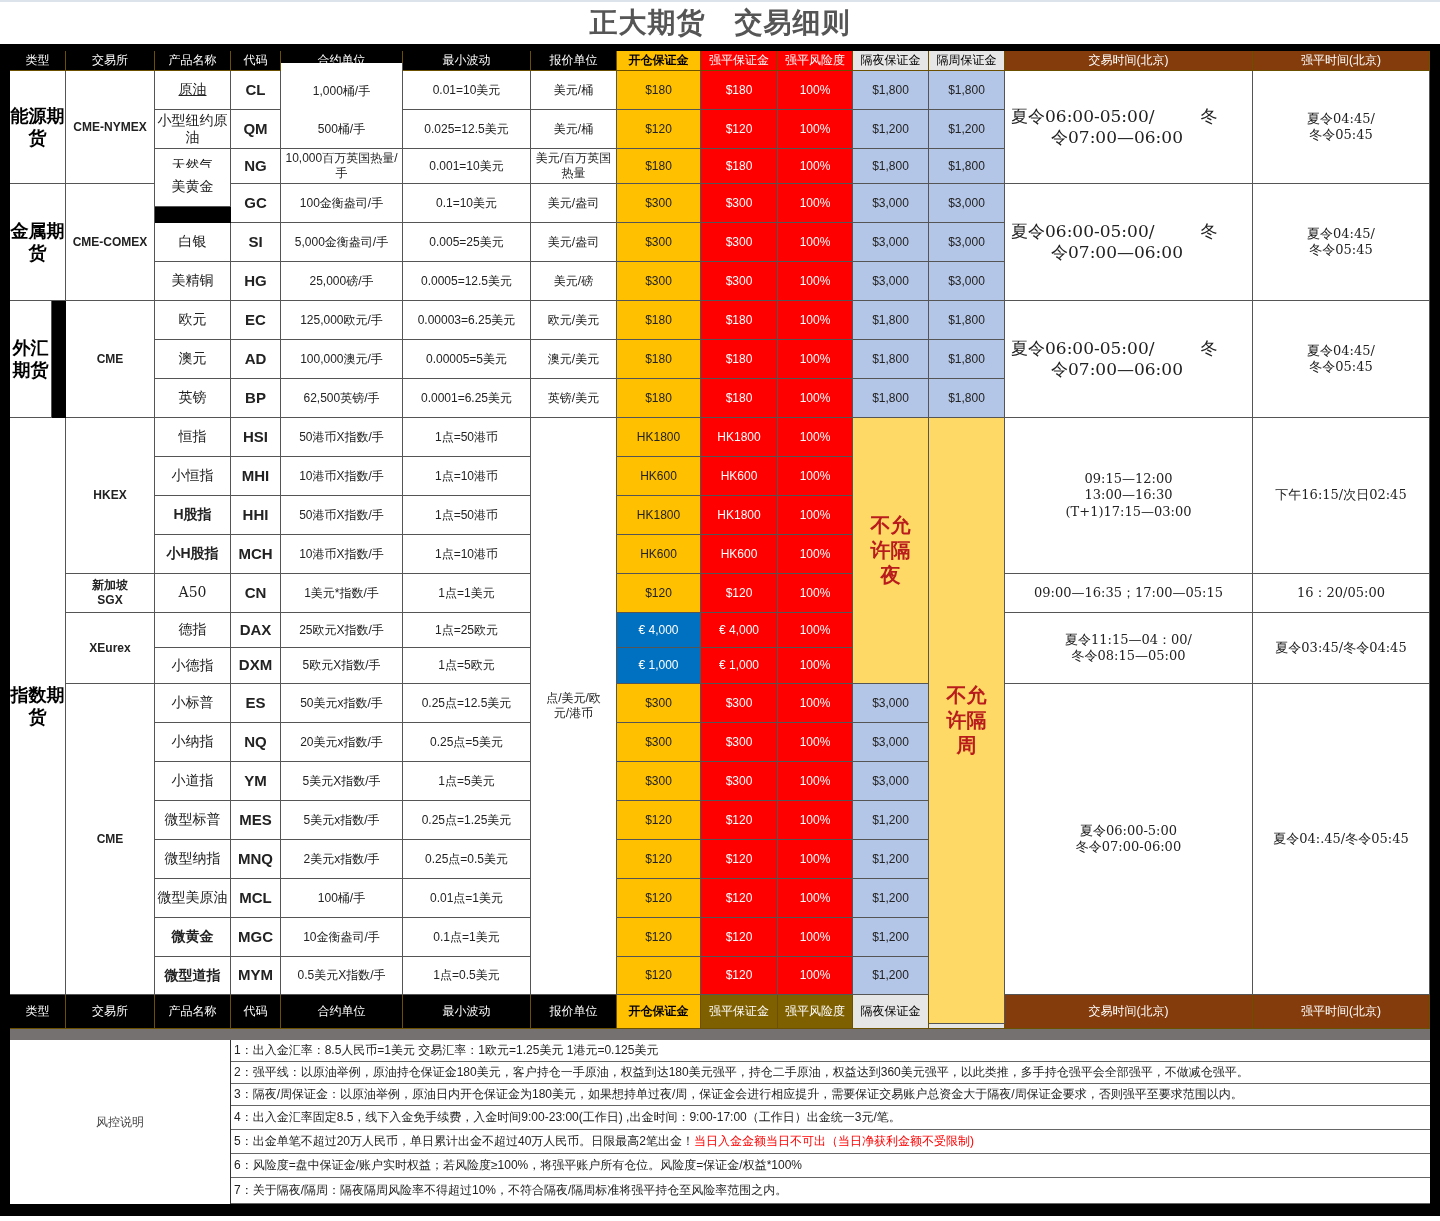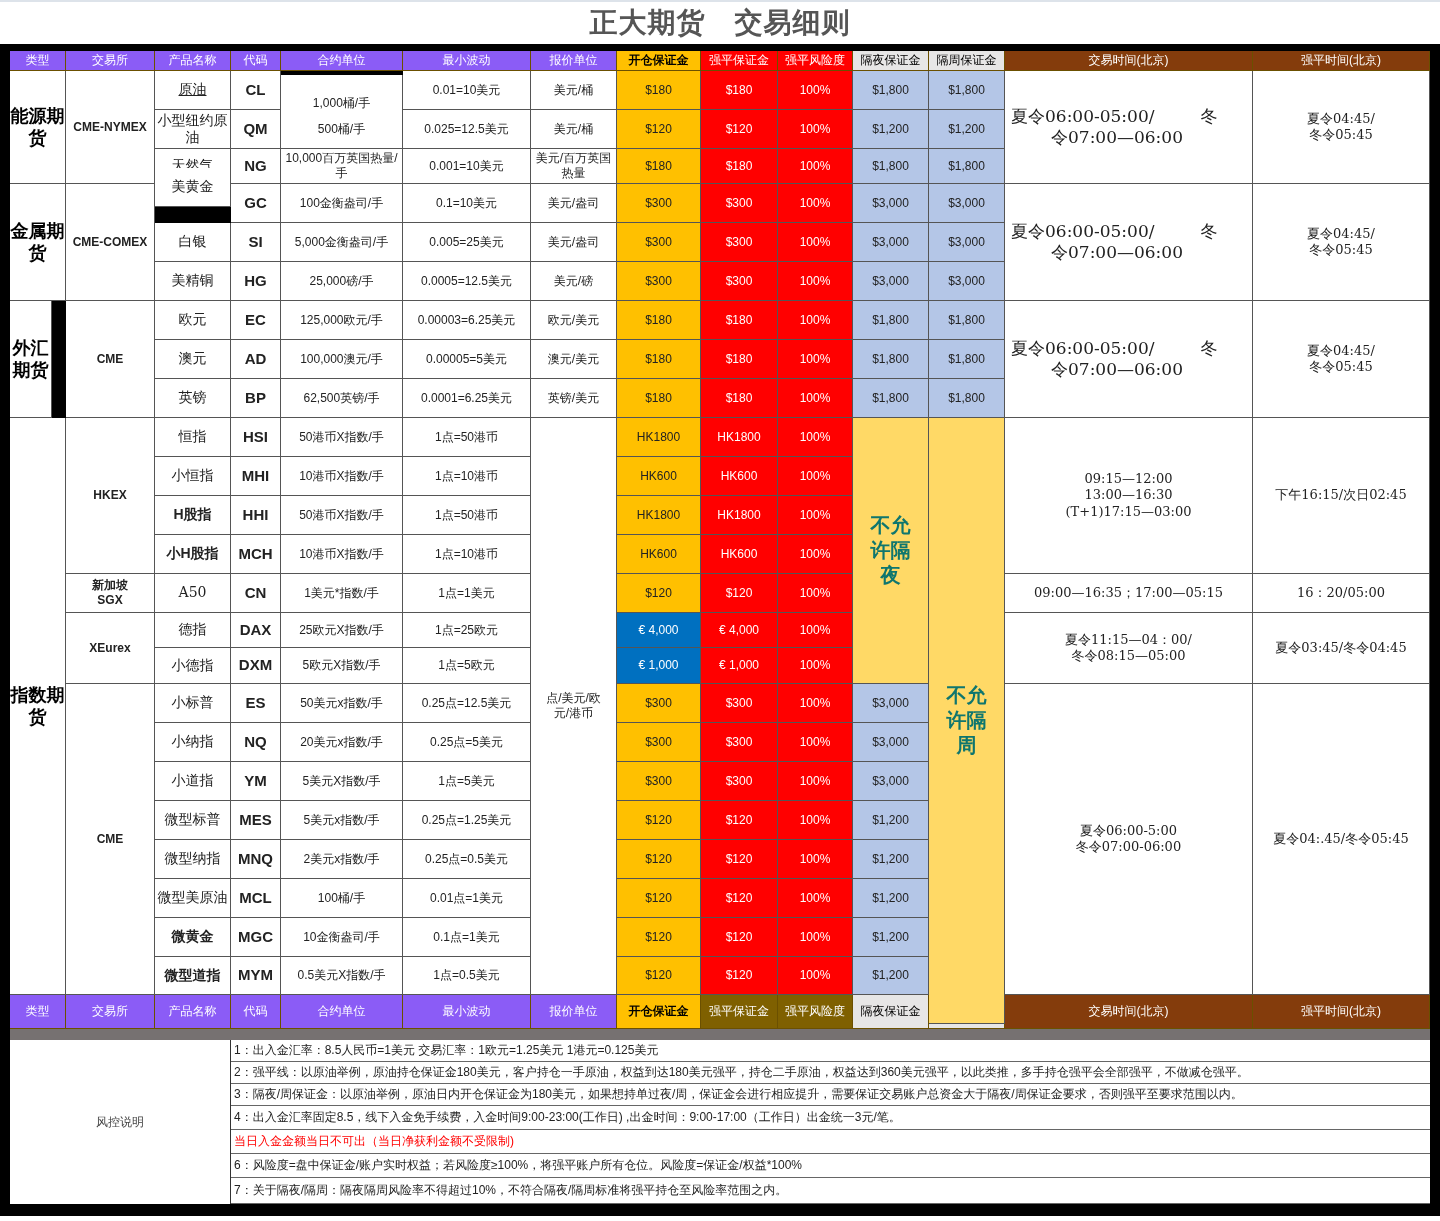--- a/index.html
+++ b/index.html
@@ -3,37 +3,37 @@
 <meta charset="utf-8">
 <style>
   * { box-sizing: border-box; margin: 0; padding: 0; }
   html, body { width: 1440px; height: 1221px; background: #ffffff; overflow: hidden; }
   body { position: relative; font-family: "Liberation Sans", "DejaVu Sans", sans-serif; color: #222; }
   .title { position: absolute; left: 0; top: 0; width: 1440px; height: 44px; background: #fff; border-top: 2px solid #dde3ea;
            display: flex; align-items: center; justify-content: center; font-size: 28px; font-weight: bold; color: #555; letter-spacing: 1px; }
   .frame { position: absolute; left: 0; top: 44px; width: 1440px; height: 1172px; background: #000; }
   .c { position: absolute; display: flex; align-items: center; justify-content: center; text-align: center;
        border-right: 1px solid #555; border-bottom: 1px solid #555; background: #fff; font-size: 12px; line-height: 1.25; overflow: hidden; }
-  .hdr { background: #8b5cf6; color: #fff; font-size: 12px; border-color: #6b5000; }
+  .hdr { background: #000000; color: #fff; font-size: 12px; border-color: #6b5000; }
   .hdr.open { background: #ffc000; color: #000; font-weight: bold; }
   .hdr.red { background: #ff0000; color: #fff; }
   .hdr.lav { background: #e7e6e6; color: #000; }
   .hdr.brown { background: #843c0c; color: #fff; }
   .hdr.olive { background: #7f6000; color: #fff; }
   .cat { font-size: 18px; font-weight: bold; color: #000; }
   .exch { font-size: 12px; font-weight: bold; }
   .prod { font-family: "DejaVu Serif", serif; font-size: 14px; }
   .prodb { font-size: 14px; font-weight: bold; }
   .code { font-size: 15px; font-weight: bold; }
   .yel { background: #ffc000; }
   .red { background: #ff0000; color: #fff; }
   .lav { background: #b4c6e7; }
   .blue { background: #0070c0; color: #fff; }
   .pale { background: #ffd966; }
-  .big { font-size: 20px; font-weight: bold; color: #0f766e; }
+  .big { font-size: 20px; font-weight: bold; color: #b91c1c; }
   .time-lg { font-family: "DejaVu Serif", serif; font-size: 17px; justify-content: flex-start; text-align: left; padding-left: 6px; }
   .time { font-family: "DejaVu Serif", serif; font-size: 13px; }
   .grey { position: absolute; left: 10px; top: 1029px; width: 1420px; height: 11px; background: #767171; }
   .notes-label { position: absolute; left: 10px; top: 1040px; width: 221px; height: 164px; background: #fff; display: flex; align-items: center; justify-content: center; font-size: 12px; color: #444; border-right: 1px solid #333; }
   .note { position: absolute; left: 231px; width: 1199px; background: #fff; border-bottom: 1px solid #666; font-size: 12px; padding-left: 3px; display: flex; align-items: center; white-space: nowrap; }
   .note .red-txt { color: #ff0000; }
 </style>
 </head>
 <body>
 
@@ -64,21 +64,21 @@
     <div class="c hdr lav" style="left: 853px; top: 51px; width: 76px; height: 20px;">隔夜保证金</div>
     <div class="c hdr lav" style="left: 853px; top: 995px; width: 76px; height: 34px;">隔夜保证金</div>
     <div class="c hdr lav" style="left: 929px; top: 51px; width: 76px; height: 20px;">隔周保证金</div>
     <div class="c hdr lav" style="left: 929px; top: 995px; width: 76px; height: 34px;">隔周保证金</div>
     <div class="c hdr brown" style="left: 1005px; top: 51px; width: 248px; height: 20px;">交易时间(北京)</div>
     <div class="c hdr brown" style="left: 1005px; top: 995px; width: 248px; height: 34px;">交易时间(北京)</div>
     <div class="c hdr brown" style="left: 1253px; top: 51px; width: 177px; height: 20px;">强平时间(北京)</div>
     <div class="c hdr brown" style="left: 1253px; top: 995px; width: 177px; height: 34px;">强平时间(北京)</div>
     <div class="c prod" style="left: 155px; top: 71px; width: 76px; height: 39px; text-decoration: underline;">原油</div>
     <div class="c code" style="left: 231px; top: 71px; width: 50px; height: 39px;">CL</div>
-    <div class="c " style="left: 281px; top: 63px; width: 122px; height: 57px; margin-top: 12px;">1,000桶/手</div>
+    <div class="c " style="left: 281px; top: 63px; width: 122px; height: 57px;">1,000桶/手</div>
     <div class="c " style="left: 403px; top: 71px; width: 128px; height: 39px;">0.01=10美元</div>
     <div class="c " style="left: 531px; top: 71px; width: 86px; height: 39px;">美元/桶</div>
     <div class="c yel" style="left: 617px; top: 71px; width: 84px; height: 39px;">$180</div>
     <div class="c red" style="left: 701px; top: 71px; width: 77px; height: 39px;">$180</div>
     <div class="c red" style="left: 778px; top: 71px; width: 75px; height: 39px;">100%</div>
     <div class="c lav" style="left: 853px; top: 71px; width: 76px; height: 39px;">$1,800</div>
     <div class="c lav" style="left: 929px; top: 71px; width: 76px; height: 39px;">$1,800</div>
     <div class="c prod" style="left: 155px; top: 110px; width: 76px; height: 39px;">小型纽约原油</div>
     <div class="c code" style="left: 231px; top: 110px; width: 50px; height: 39px;">QM</div>
     <div class="c " style="left: 281px; top: 110px; width: 122px; height: 39px;">500桶/手</div>
@@ -342,20 +342,21 @@
     <div class="note" style="top: 1062px; height: 22px;">
       <span>2：强平线：以原油举例，原油持仓保证金180美元，客户持仓一手原油，权益到达180美元强平，持仓二手原油，权益达到360美元强平，以此类推，多手持仓强平会全部强平，不做减仓强平。</span>
     </div>
     <div class="note" style="top: 1084px; height: 22px;">
       <span>3：隔夜/周保证金：以原油举例，原油日内开仓保证金为180美元，如果想持单过夜/周，保证金会进行相应提升，需要保证交易账户总资金大于隔夜/周保证金要求，否则强平至要求范围以内。</span>
     </div>
     <div class="note" style="top: 1106px; height: 24px;">
       <span>4：出入金汇率固定8.5，线下入金免手续费，入金时间9:00-23:00(工作日) ,出金时间：9:00-17:00（工作日）出金统一3元/笔。</span>
     </div>
     <div class="note" style="top: 1130px; height: 24px;">
+      <span>5：出金单笔不超过20万人民币，单日累计出金不超过40万人民币。日限最高2笔出金！</span>
       <span class="red-txt"> 当日入金金额当日不可出（当日净获利金额不受限制)</span>
     </div>
     <div class="note" style="top: 1154px; height: 24px;">
       <span>6：风险度=盘中保证金/账户实时权益；若风险度≥100%，将强平账户所有仓位。风险度=保证金/权益*100%</span>
     </div>
     <div class="note" style="top: 1178px; height: 26px;">
       <span>7：关于隔夜/隔周：隔夜隔周风险率不得超过10%，不符合隔夜/隔周标准将强平持仓至风险率范围之内。</span>
     </div>
   </div>
 

